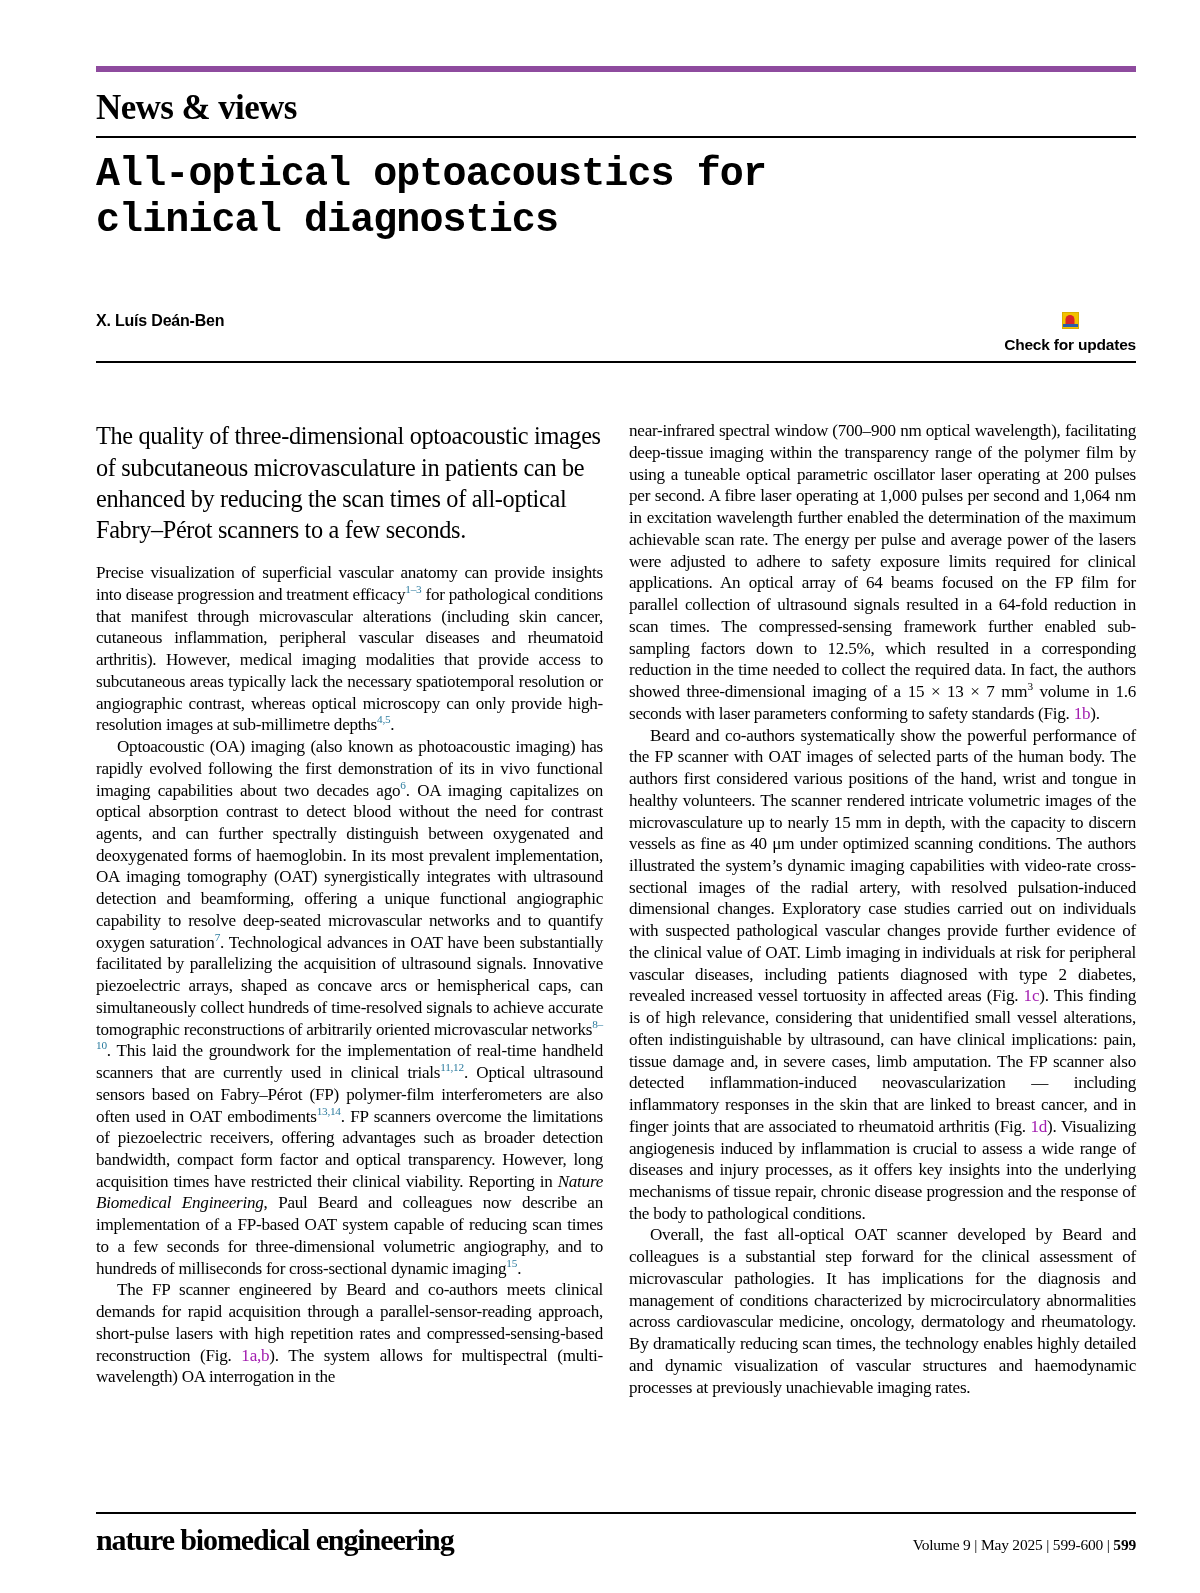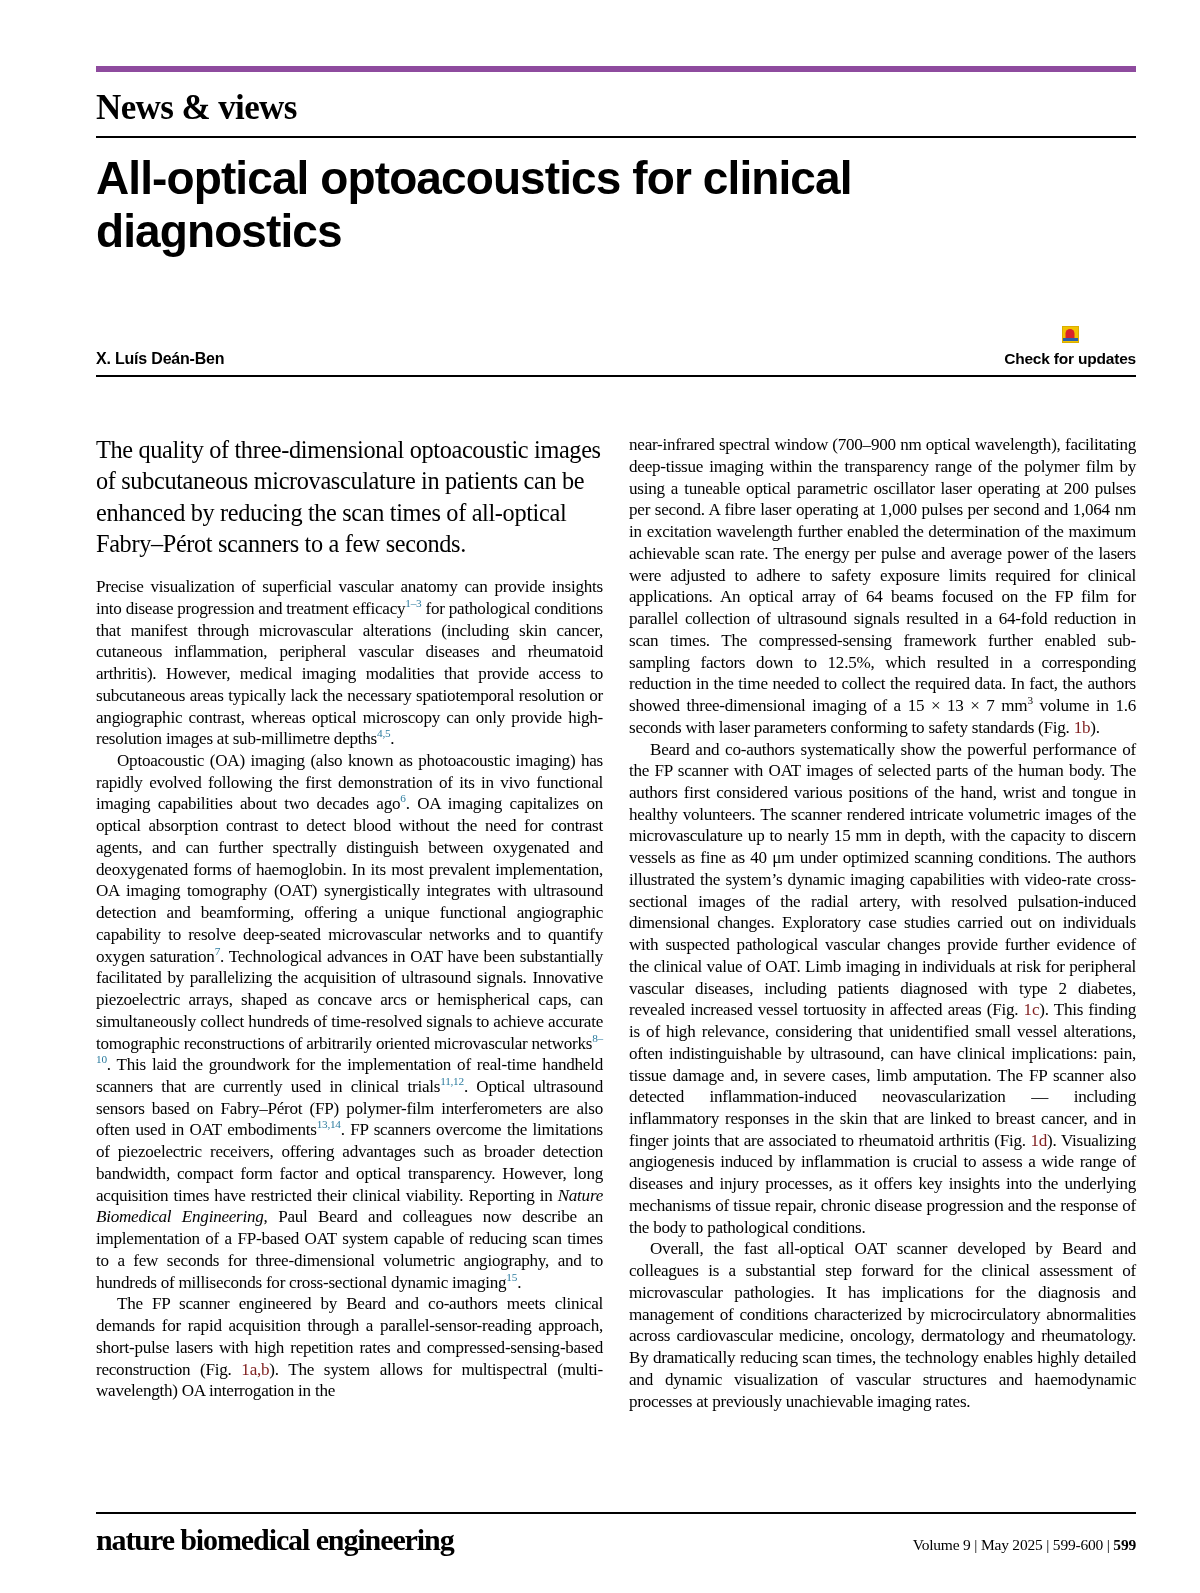--- a/index.html
+++ b/index.html
@@ -67,33 +67,33 @@
 
   .kicker-rule {
     height: 2px;
     background: #000;
     margin-top: 8px;
     width: 1040px;
   }
 
   
   .article-title {
-    font-family: Liberation Sans, sans-serif;
-    font-weight: bold;
-    font-size: 46px;
+    font-family: Liberation Mono, monospace;
+    font-weight: bold;
+    font-size: 40px;
     line-height: 1.16;
     letter-spacing: -0.9px;
     margin-top: 14px;
     max-width: 860px;
   }
 
   
   .author-row {
     display: flex;
-    align-items: flex-end;
+    align-items: flex-start;
     justify-content: space-between;
     margin-top: 68px;
   }
   .author-name {
     font-family: "Liberation Sans", sans-serif;
     font-weight: bold;
     font-size: 16px;
     letter-spacing: -0.2px;
   }
   .check-updates {
@@ -177,21 +177,21 @@
   p.body + p.body {
     text-indent: 21px;
   }
   sup {
     font-size: 0.66em;
     color: #2b7b9e;
     vertical-align: super;
     line-height: 0;
   }
   .figref {
-    color: #7f1d1d;
+    color: #a21caf;
   }
   em { font-style: italic; }
 
   
   .footer {
     position: absolute;
     left: 80px;
     bottom: 36px;
     width: 1040px;
   }

